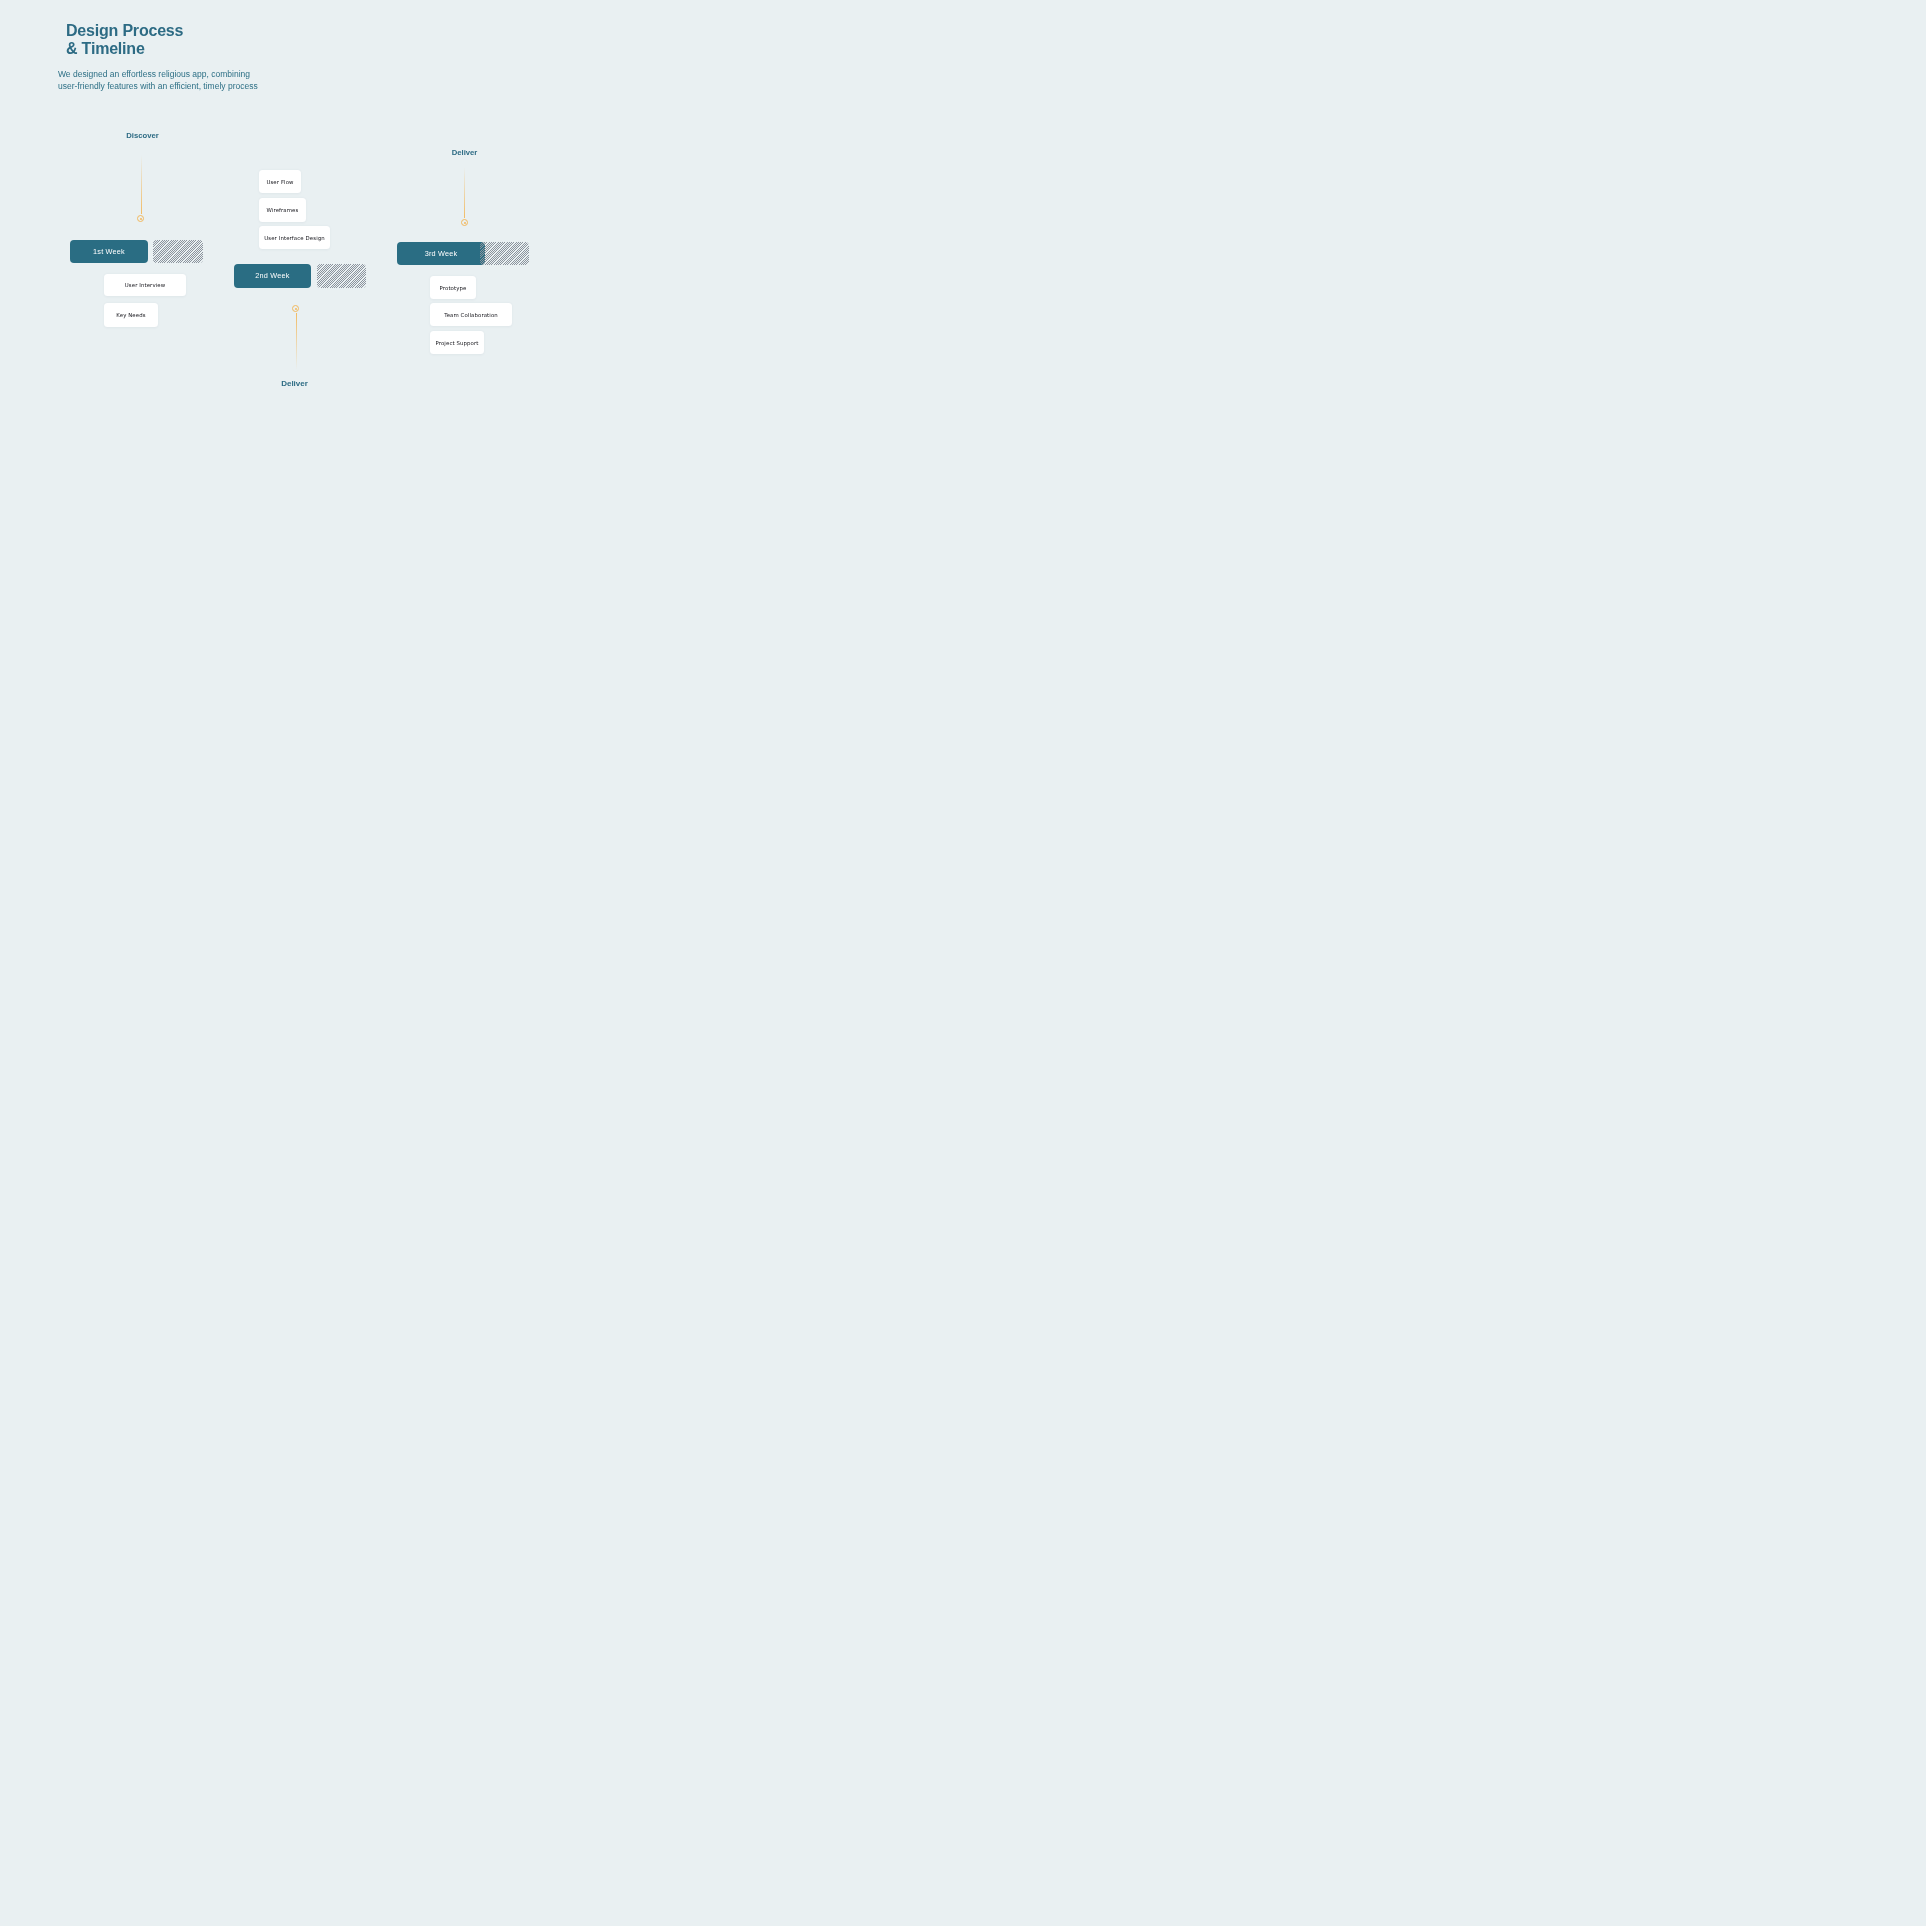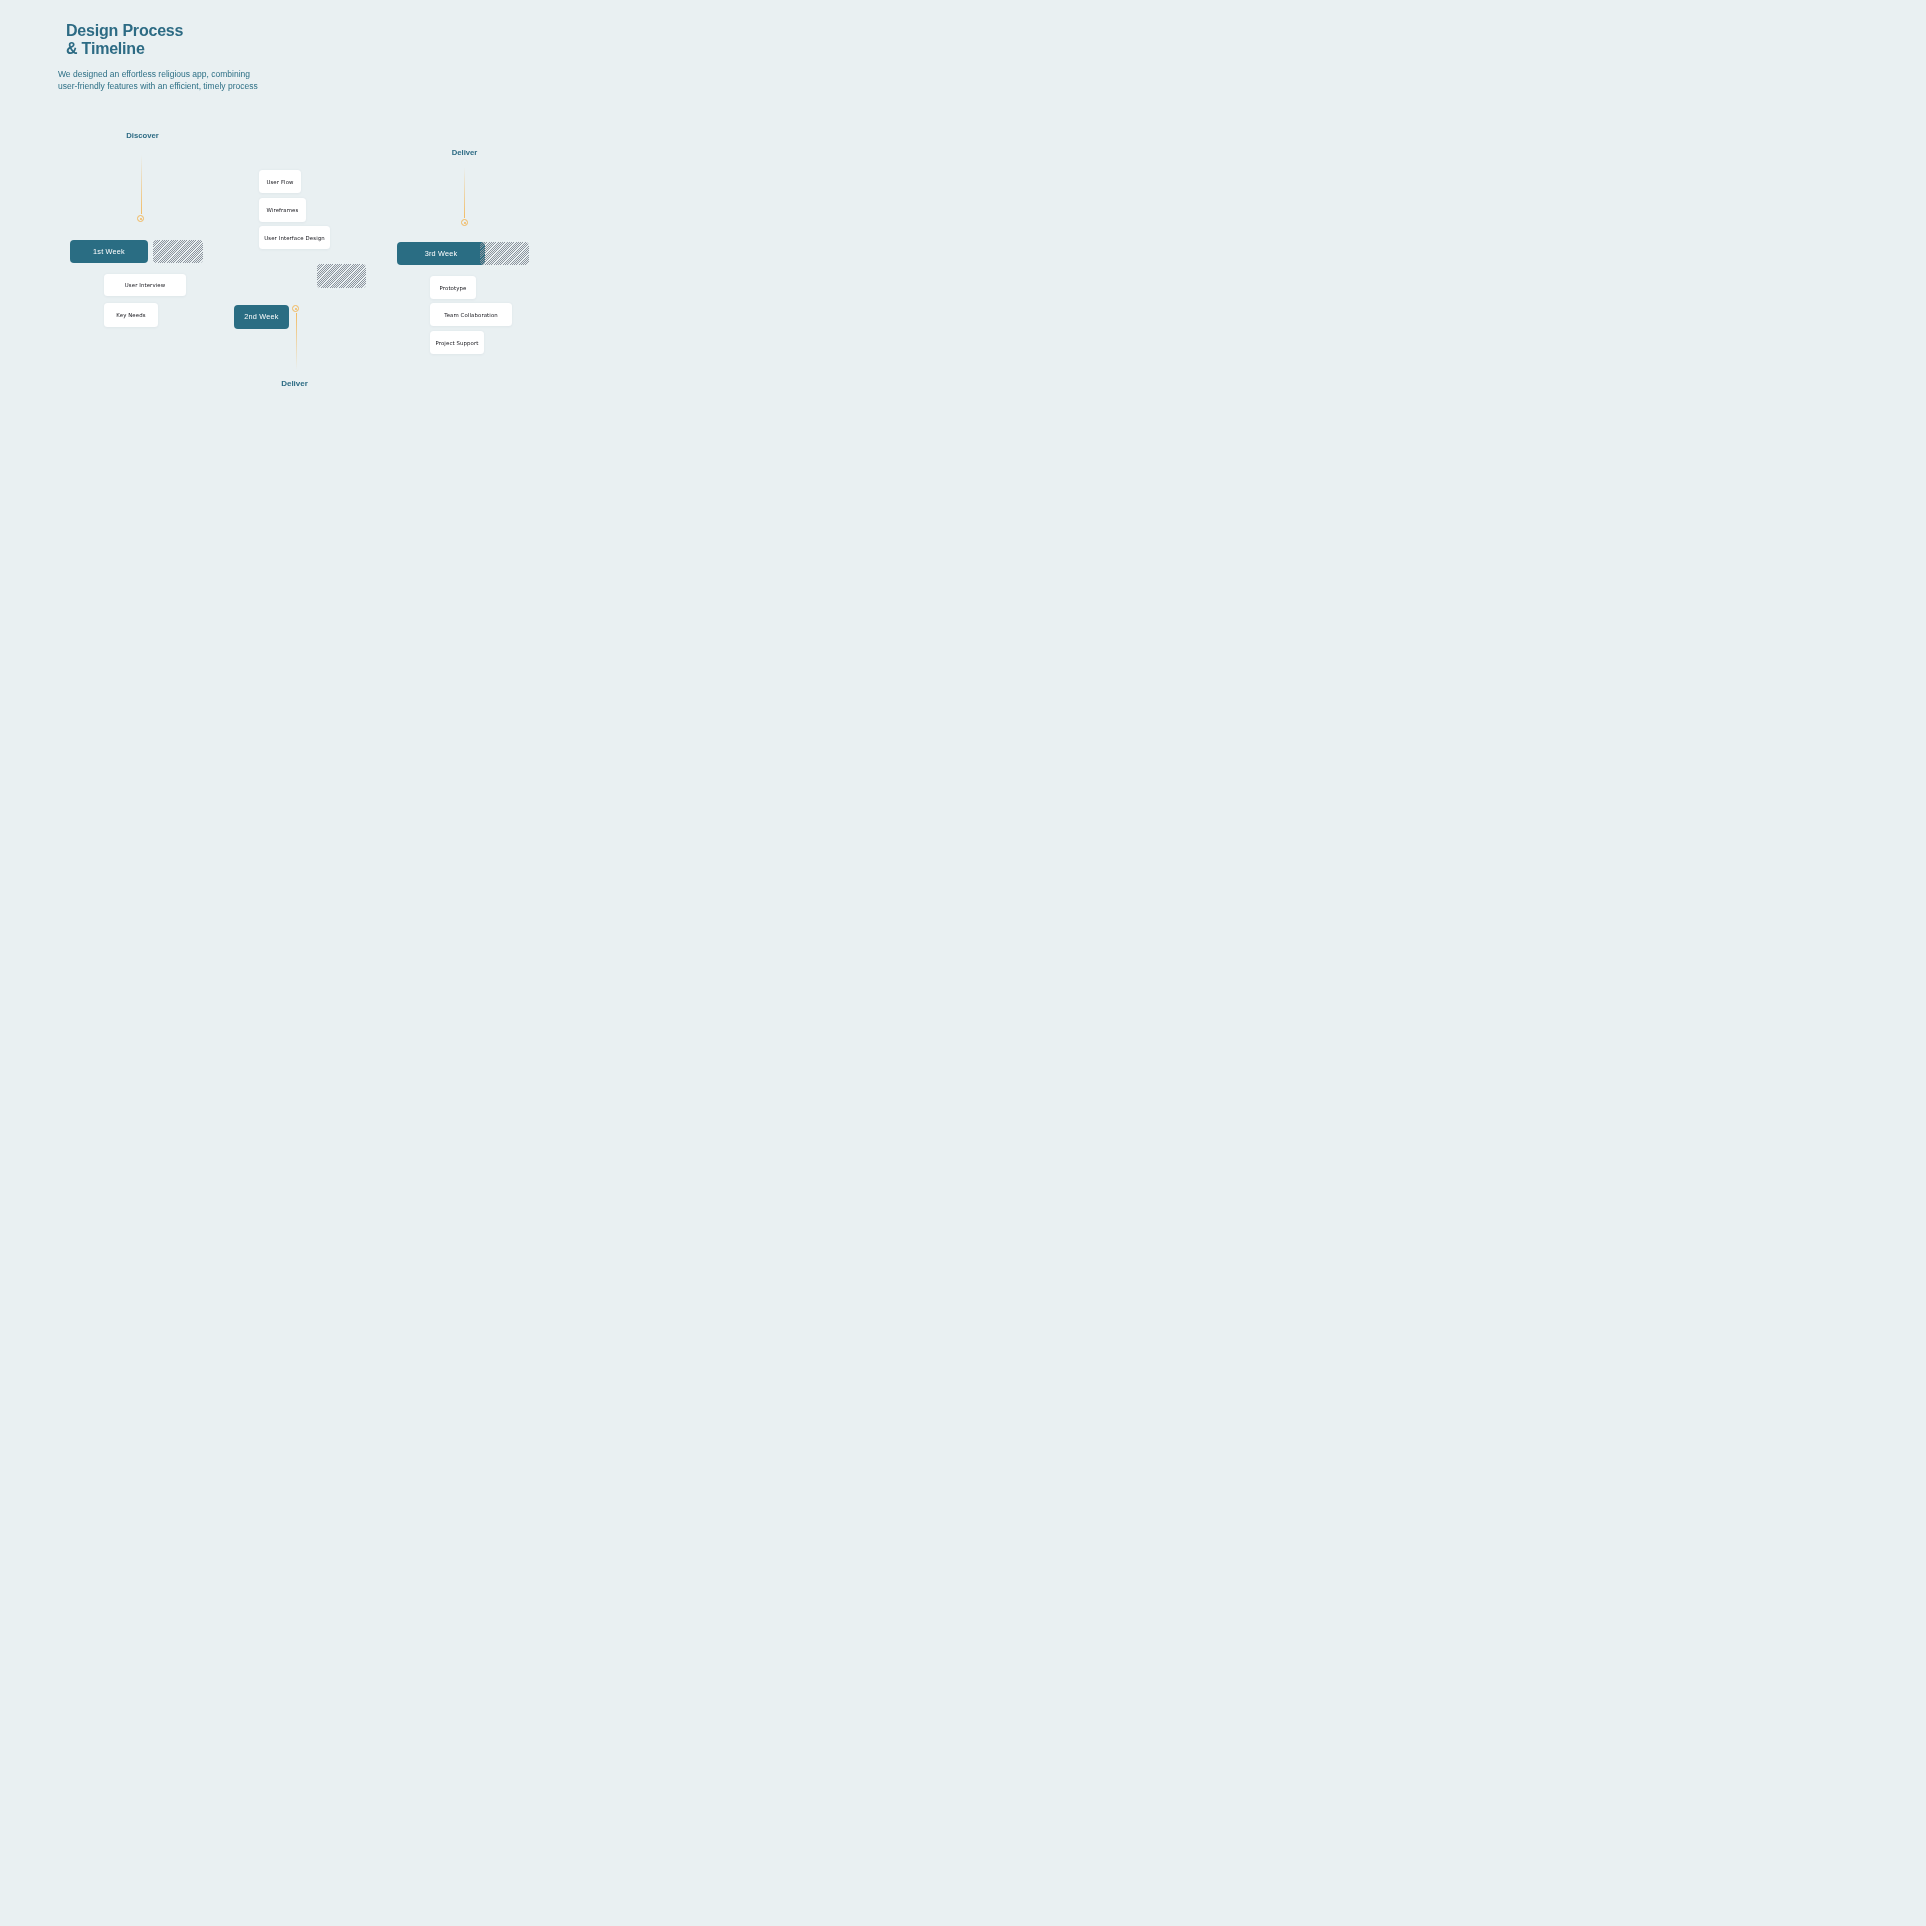--- a/index.html
+++ b/index.html
@@ -101,21 +101,21 @@
   <div class="badge" style="left:70px;top:240px;width:78px;height:23px;">1st Week</div>
   <div class="hatch" style="left:153px;top:240px;width:50px;height:23px;"></div>
 
   <div class="card" style="left:104px;top:274px;width:82px;height:22px;">User Interview</div>
   <div class="card" style="left:104px;top:303px;width:54px;height:23.5px;">Key Needs</div>
 
   <div class="card" style="left:259px;top:170px;width:42px;height:23px;">User Flow</div>
   <div class="card" style="left:259px;top:198px;width:47px;height:23.5px;">Wireframes</div>
   <div class="card" style="left:259px;top:226px;width:71px;height:23px;">User Interface Design</div>
 
-  <div class="badge" style="left:234px;top:264px;width:55px;height:23.5px;margin-top:41px;">2nd Week</div>
+  <div class="badge" style="left:234px;top:264px;width:77px;height:23.5px;">2nd Week</div>
   <div class="hatch" style="left:317px;top:264px;width:49px;height:23.5px;"></div>
 
   <div class="node" style="left:292px;top:305px;">
     <span class="dot"></span>
   </div>
   <div class="vline fade-bottom" style="left:296px;top:313px;height:57px;"></div>
 
   <div class="phase-label design" style="left:252px;top:379px;">Deliver</div>
 
   <div class="phase-label" style="left:422px;top:148px;">Deliver</div>

